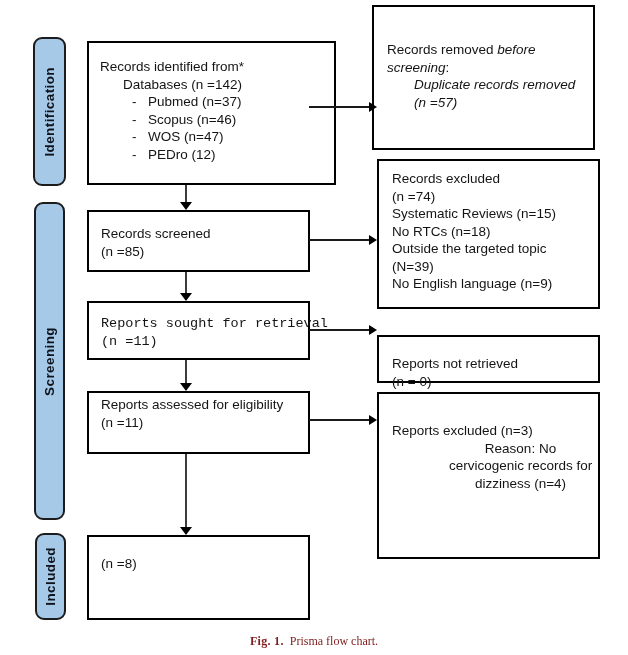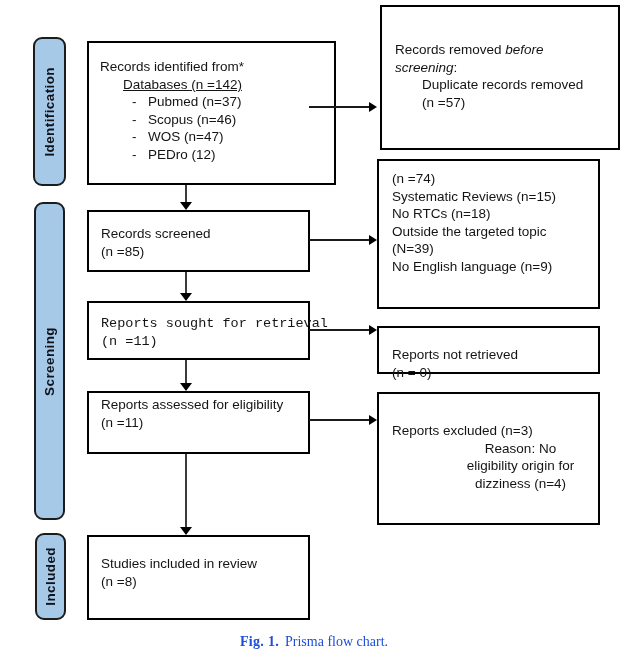--- a/index.html
+++ b/index.html
@@ -17,38 +17,38 @@
     writing-mode:vertical-rl; transform:rotate(180deg);
     font-weight:bold; font-size:13.5px; color:#0e131c; letter-spacing:.4px;
     white-space:nowrap;
   }
   
   .fbox {
     position:absolute; background:#ffffff; border:2px solid #000000;
     box-sizing:border-box; font-size:13.5px; line-height:17.5px; color:#141414;
   }
   .line { white-space:nowrap; }
-  .ind-sub   { padding-left:23px;text-decoration:underline; }   
+  .ind-sub   { padding-left:23px; }   
   .li-row    { display:flex; padding-left:32px; }
   .li-dash   { width:16px; flex:0 0 16px; }
-  .ind-dup   { padding-left:27px; }   
+  .ind-dup   { padding-left:27px;font-style:italic; }   
   .ind-reason{ padding-left:57px;text-align:center; }   
   
   .vstem { position:absolute; width:1.5px; background:#3c3c3c; }
   .vhead { position:absolute; width:0; height:0;
            border-left:6px solid transparent; border-right:6px solid transparent;
            border-top:8px solid #000; }
   .hstem { position:absolute; height:1.5px; background:#1a1a1a; }
   .hhead { position:absolute; width:0; height:0;
            border-top:5px solid transparent; border-bottom:5px solid transparent;
            border-left:8px solid #000; }
   
   .caption {
     position:absolute; left:0; right:0; top:634px; text-align:center;
-    font-family:"Liberation Serif", serif; font-size:14px; color:#1d4ed8;
+    font-family:"Liberation Serif", serif; font-size:12px; color:#7f1d1d;
   }
   .caption b { margin-right:6px; letter-spacing:.3px; }
   i { font-style:italic; }
 </style>
 </head>
 <body>
 
 <div class="canvas">
 
   <div class="stage" style="left:33px; top:37px; width:33px; height:149px;">
@@ -91,49 +91,49 @@
     <div class="line">Reports sought for retrieval</div>
     <div class="line">(n =11)</div>
   </div>
 
   <div class="fbox" style="left:87px; top:391px; width:223px; height:63px; padding:3px 8px 0 12px;">
     <div class="line">Reports assessed for eligibility</div>
     <div class="line">(n =11)</div>
   </div>
 
   <div class="fbox" style="left:87px; top:535px; width:223px; height:85px; padding:18px 8px 0 12px;">
-    <div class="line">Studies included in review</div>
     <div class="line">(n =8)</div>
   </div>
 
-  <div class="fbox" style="left:380px; top:5px; width:240px; height:145px; padding:34px 8px 16px 13px;">
+  <div class="fbox" style="left:372px; top:5px; width:223px; height:145px; padding:34px 8px 16px 13px;">
     <div class="line"><span>Records removed </span><i>before</i></div>
     <div class="line"><i>screening</i><span>:</span></div>
     <div class="line ind-dup">Duplicate records removed</div>
     <div class="line ind-dup">(n =57)</div>
   </div>
 
   <div class="fbox" style="left:377px; top:159px; width:223px; height:150px; padding:9px 6px 0 13px;">
+    <div class="line">Records excluded</div>
     <div class="line">(n =74)</div>
     <div class="line">Systematic Reviews (n=15)</div>
     <div class="line">No RTCs (n=18)</div>
     <div class="line">Outside the targeted topic</div>
     <div class="line">(N=39)</div>
     <div class="line">No English language (n=9)</div>
   </div>
 
-  <div class="fbox" style="left:377px; top:326px; width:223px; height:48px; padding:18px 8px 4px 13px;">
+  <div class="fbox" style="left:377px; top:335px; width:223px; height:48px; padding:18px 8px 4px 13px;">
     <div class="line">Reports not retrieved</div>
     <div class="line">(n = 0)</div>
   </div>
 
-  <div class="fbox" style="left:377px; top:392px; width:223px; height:133px; padding:28px 6px 0 13px;">
+  <div class="fbox" style="left:377px; top:392px; width:223px; height:167px; padding:28px 6px 0 13px;">
     <div class="line">Reports excluded (n=3)</div>
     <div class="line ind-reason">Reason: No</div>
-    <div class="line ind-reason">eligibility origin for</div>
+    <div class="line ind-reason">cervicogenic records for</div>
     <div class="line ind-reason">dizziness (n=4)</div>
   </div>
 
   <div>
     <div class="vstem" style="left:185px; top:185px; height:18px;"></div>
     <div class="vhead" style="left:180px; top:202px;"></div>
   </div>
   <div>
     <div class="vstem" style="left:185px; top:272px; height:22px;"></div>
     <div class="vhead" style="left:180px; top:293px;"></div>

